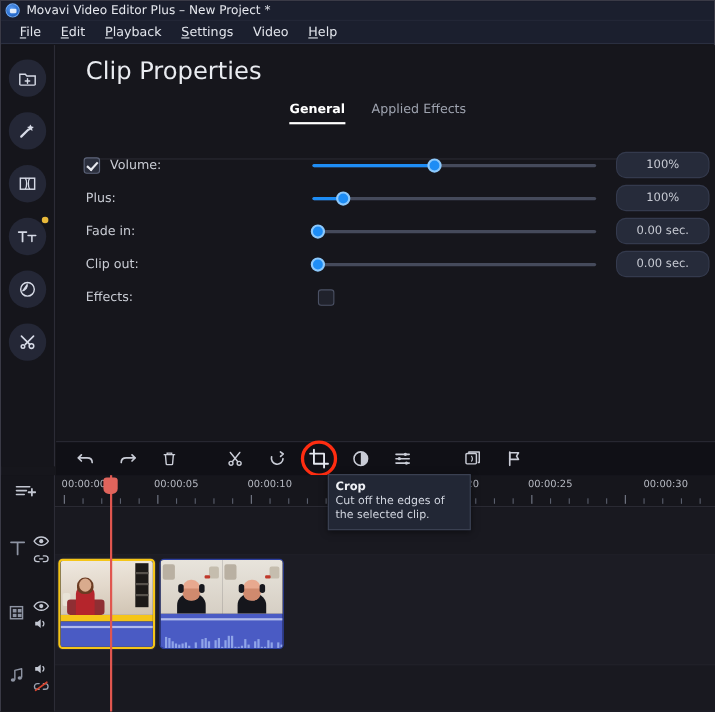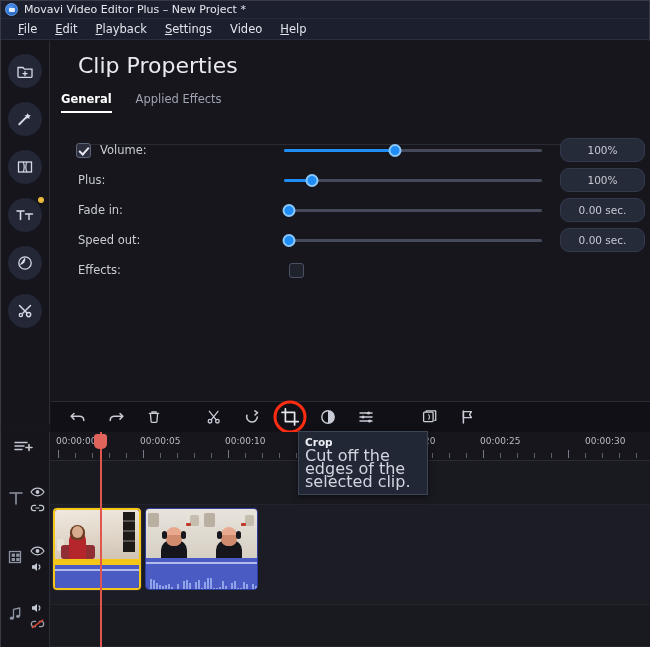--- a/index.html
+++ b/index.html
@@ -110,20 +110,21 @@
     font-size: 22px;
     color: #e9ebf0;
     padding: 12px 0 0 27px;
     font-weight: normal;
   }
   .tabs {
     display: flex;
     padding-left: 10px;
     margin-top: 14px;
     position: relative;
+    justify-content: center;
   }
   .tab {
     font-size: 11.5px;
     color: #9ea3af;
     margin-right: 24px;
     padding-bottom: 7px;
     cursor: pointer;
     position: relative;
   }
   .tab.active { color: #ffffff; font-weight: bold; }
@@ -413,21 +414,21 @@
     z-index: 60;
     box-shadow: 0 2px 6px rgba(0,0,0,.5);
   }
   .tt-title {
     font-size: 10.5px;
     font-weight: bold;
     color: #eef0f5;
     margin-bottom: 1px;
   }
   .tt-body {
-    font-size: 16px;
+    font-size: 10px;
     color: #d2d6e0;
     line-height: 13px;
   }
 
   
   .t-room { background: linear-gradient(175deg,#efe9e0 0%,#e3d9cc 45%,#cfc3b2 100%); }
   .t-shelf {
     position: absolute; right: 4px; top: 2px;
     width: 12px; height: 40px; background: #1d1a18;
   }
@@ -606,21 +607,21 @@
         <div class="row-label">Fade in:</div>
         <div class="slider">
           <div class="track"></div>
           <div class="fill" style="width:0%"></div>
           <div class="knob" style="left:2%"></div>
         </div>
         <div class="valpill">0.00 sec.</div>
       </div>
 
       <div class="row">
-        <div class="row-label">Speed out:</div>
+        <div class="row-label">Clip out:</div>
         <div class="slider">
           <div class="track"></div>
           <div class="fill" style="width:0%"></div>
           <div class="knob" style="left:2%"></div>
         </div>
         <div class="valpill">0.00 sec.</div>
       </div>
 
       <div class="row">
         <div class="row-label">Effects:</div>

